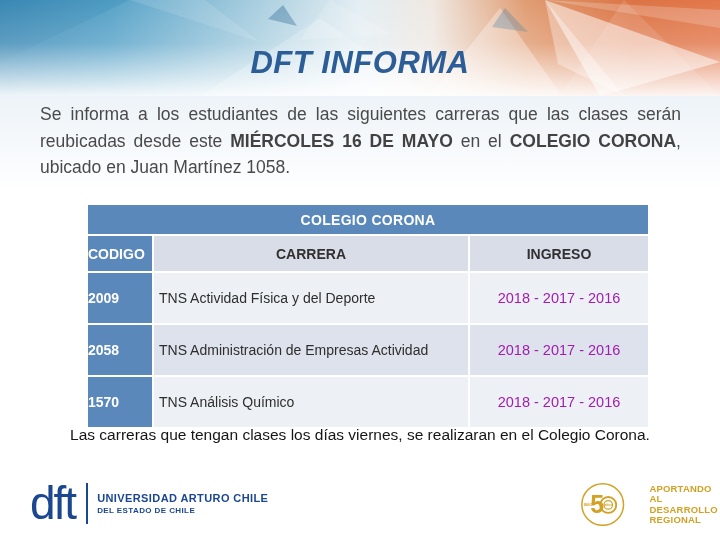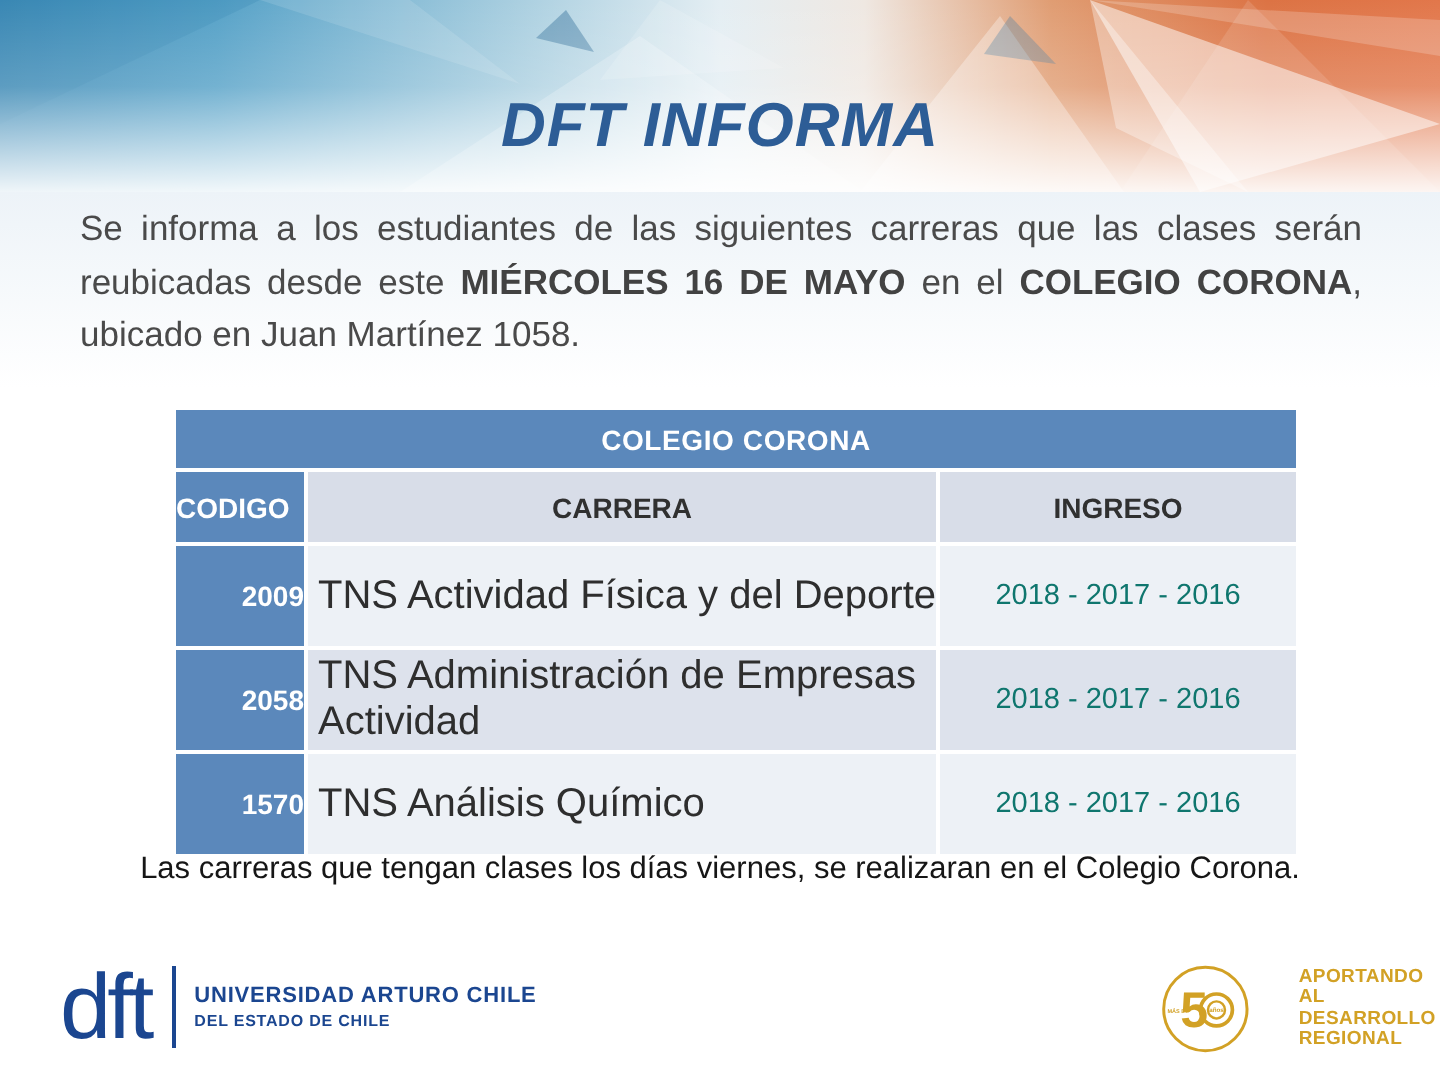--- a/index.html
+++ b/index.html
@@ -39,23 +39,23 @@
     position:absolute; left:86px; top:203px; width:562px;
     border-collapse:collapse; table-layout:fixed; z-index:3;
   }
   table.relocation td, table.relocation th { border:2px solid #ffffff; vertical-align:middle; }
   .tbl-caption {
     background:#5b88bb; color:#fff; font-weight:bold; font-size:14px;
     text-align:center; height:31px; letter-spacing:.3px;
   }
   .col-head { background:#d8dde8; color:#303030; font-weight:bold; font-size:14px; text-align:center; height:37px; }
   .codigo-head { background:#5b88bb; color:#fff; font-weight:bold; font-size:14px; text-align:left; height:37px; }
-  .codigo-cell { background:#5b88bb; color:#fff; font-weight:bold; font-size:14px; text-align:right; height:35px; }
-  .carrera-cell { font-size:20px; color:#2e2e2e; text-align:left; padding-left:5px; height:35px; }
-  .ingreso-cell { font-size:14.5px; color:#0f766e; text-align:center; height:52px; }
+  .codigo-cell { background:#5b88bb; color:#fff; font-weight:bold; font-size:14px; text-align:left; height:35px; }
+  .carrera-cell { font-size:14px; color:#2e2e2e; text-align:left; padding-left:5px; height:35px; }
+  .ingreso-cell { font-size:14.5px; color:#a21caf; text-align:center; height:52px; }
   tr.band-light .carrera-cell, tr.band-light .ingreso-cell { background:#edf1f6; }
   tr.band-dark  .carrera-cell, tr.band-dark  .ingreso-cell { background:#dde2ec; }
 
   
   .note {
     position:absolute; top:426px; left:0; width:720px;
     text-align:center; font-size:15.5px; color:#161616; z-index:3;
   }
 
   

